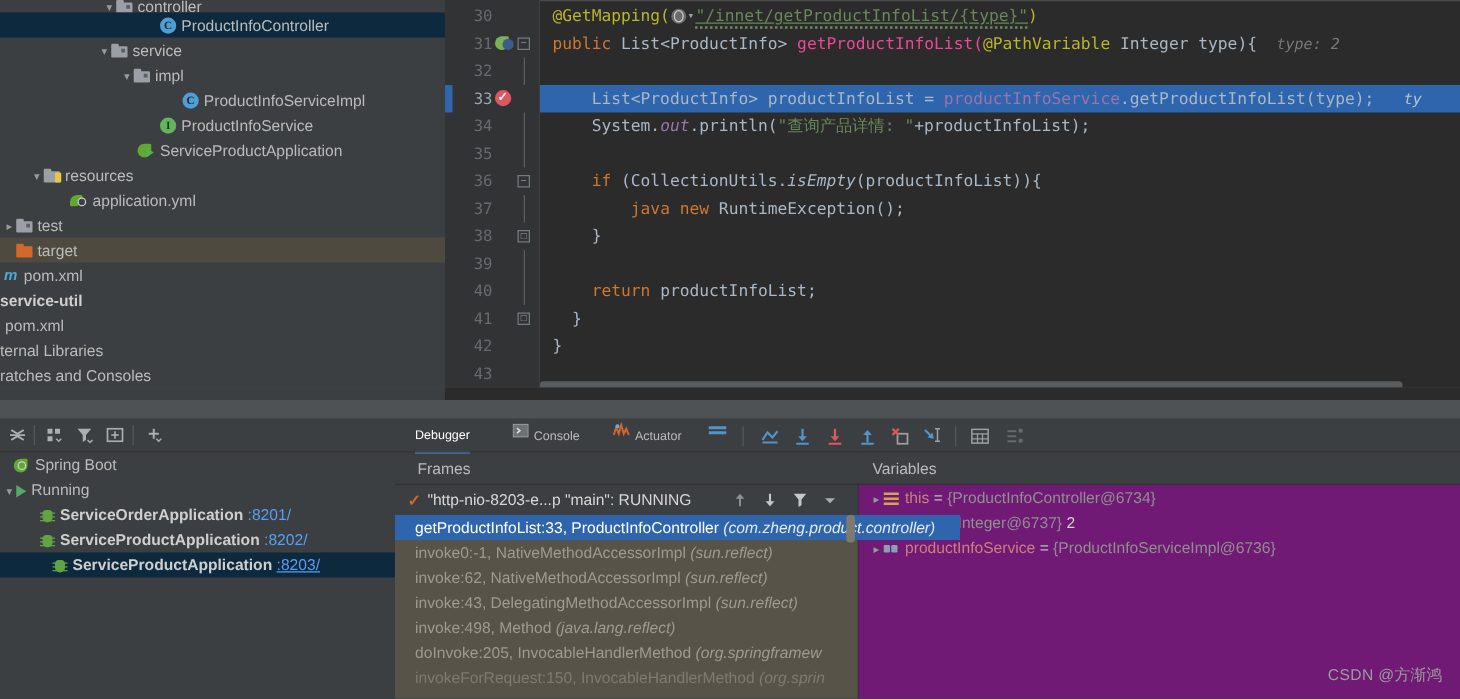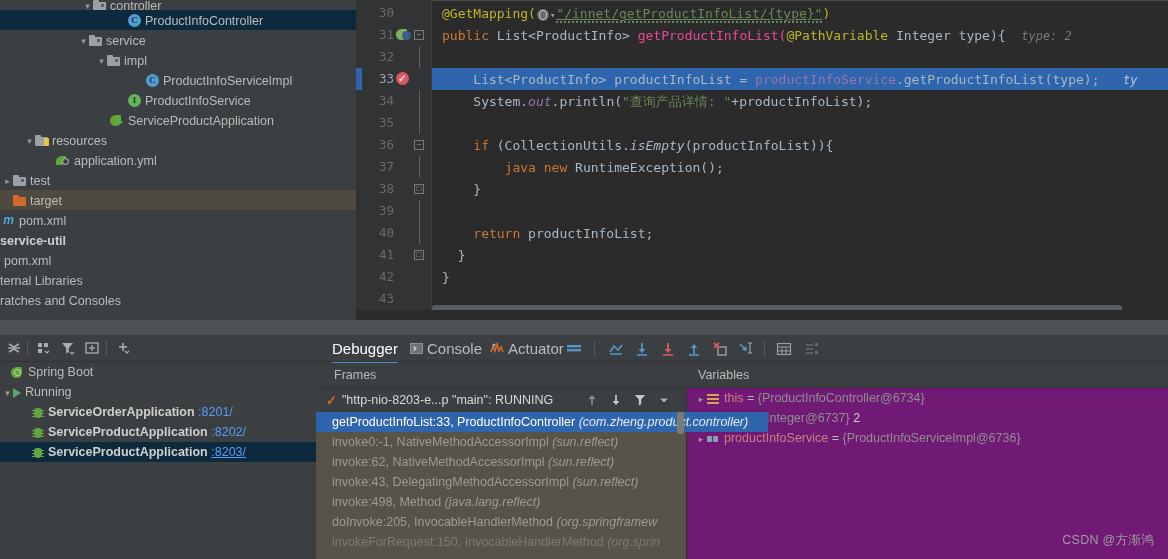--- a/index.html
+++ b/index.html
@@ -236,21 +236,21 @@
   .sb-icon .leaf { position: absolute; left: 0; top: 1px; width: 11px; height: 11px; border-radius: 50% 10% 50% 50%; background: #5fa832; }
   .sb-icon .gear { position: absolute; left: 3px; top: 3px; width: 7px; height: 7px; border-radius: 50%; border: 1.5px solid #cfcfcf; }
 
   
   .dbg-panel { position: absolute; left: 316px; top: 0; width: 852px; height: 224px; background: #3c3f41; }
   .dbg-panel-sep { position: absolute; left: 316px; top: 0; width: 1px; height: 224px; background: #2e2e2e; }
 
   .dbg-tabs { position: absolute; left: 0; top: 0; width: 852px; height: 28px; }
   .dbg-tab {
     position: absolute; top: 0; height: 28px; line-height: 28px;
-    font-size: 15px; color: #bbbbbb; white-space: nowrap;
+    font-size: 10px; color: #bbbbbb; white-space: nowrap;
   }
   .dbg-tab.active { color: #ffffff; }
   .dbg-tab.active::after {
     content: ""; position: absolute; left: 0; bottom: 0;
     width: 100%; height: 2px; background: #4a88c7;
   }
   .dbg-tabs-underline { position: absolute; left: 0; top: 26px; width: 852px; height: 1px; background: #323232; }
 
   .dbg-toolicons { position: absolute; left: 240px; top: 0; height: 28px; }
   .dti { position: absolute; top: 6px; width: 16px; height: 16px; }
@@ -537,21 +537,21 @@
         </div>
         <div class="run-row" style="padding-left:2px">
           <span class="arrow">▾</span><span class="play-tri"></span><span>Running</span>
         </div>
         <div class="run-row" style="padding-left:32px">
           <span class="bug-icon"><span class="l1"></span><span class="l2"></span><span class="l3"></span><span class="body"></span></span><span class="name">ServiceOrderApplication</span> <span class="port">:8201/</span>
         </div>
         <div class="run-row" style="padding-left:32px">
           <span class="bug-icon"><span class="l1"></span><span class="l2"></span><span class="l3"></span><span class="body"></span></span><span class="name">ServiceProductApplication</span> <span class="port">:8202/</span>
         </div>
-        <div class="run-row selected" style="padding-left:32px">
+        <div class="run-row selected" style="padding-left:42px">
           <span class="bug-icon"><span class="l1"></span><span class="l2"></span><span class="l3"></span><span class="body"></span></span><span class="name">ServiceProductApplication</span> <span class="port ul">:8203/</span>
         </div>
       </div>
     </div>
 
     <div class="dbg-panel-sep"></div>
 
     <div class="dbg-panel">
 
       <div class="dbg-tabs">

